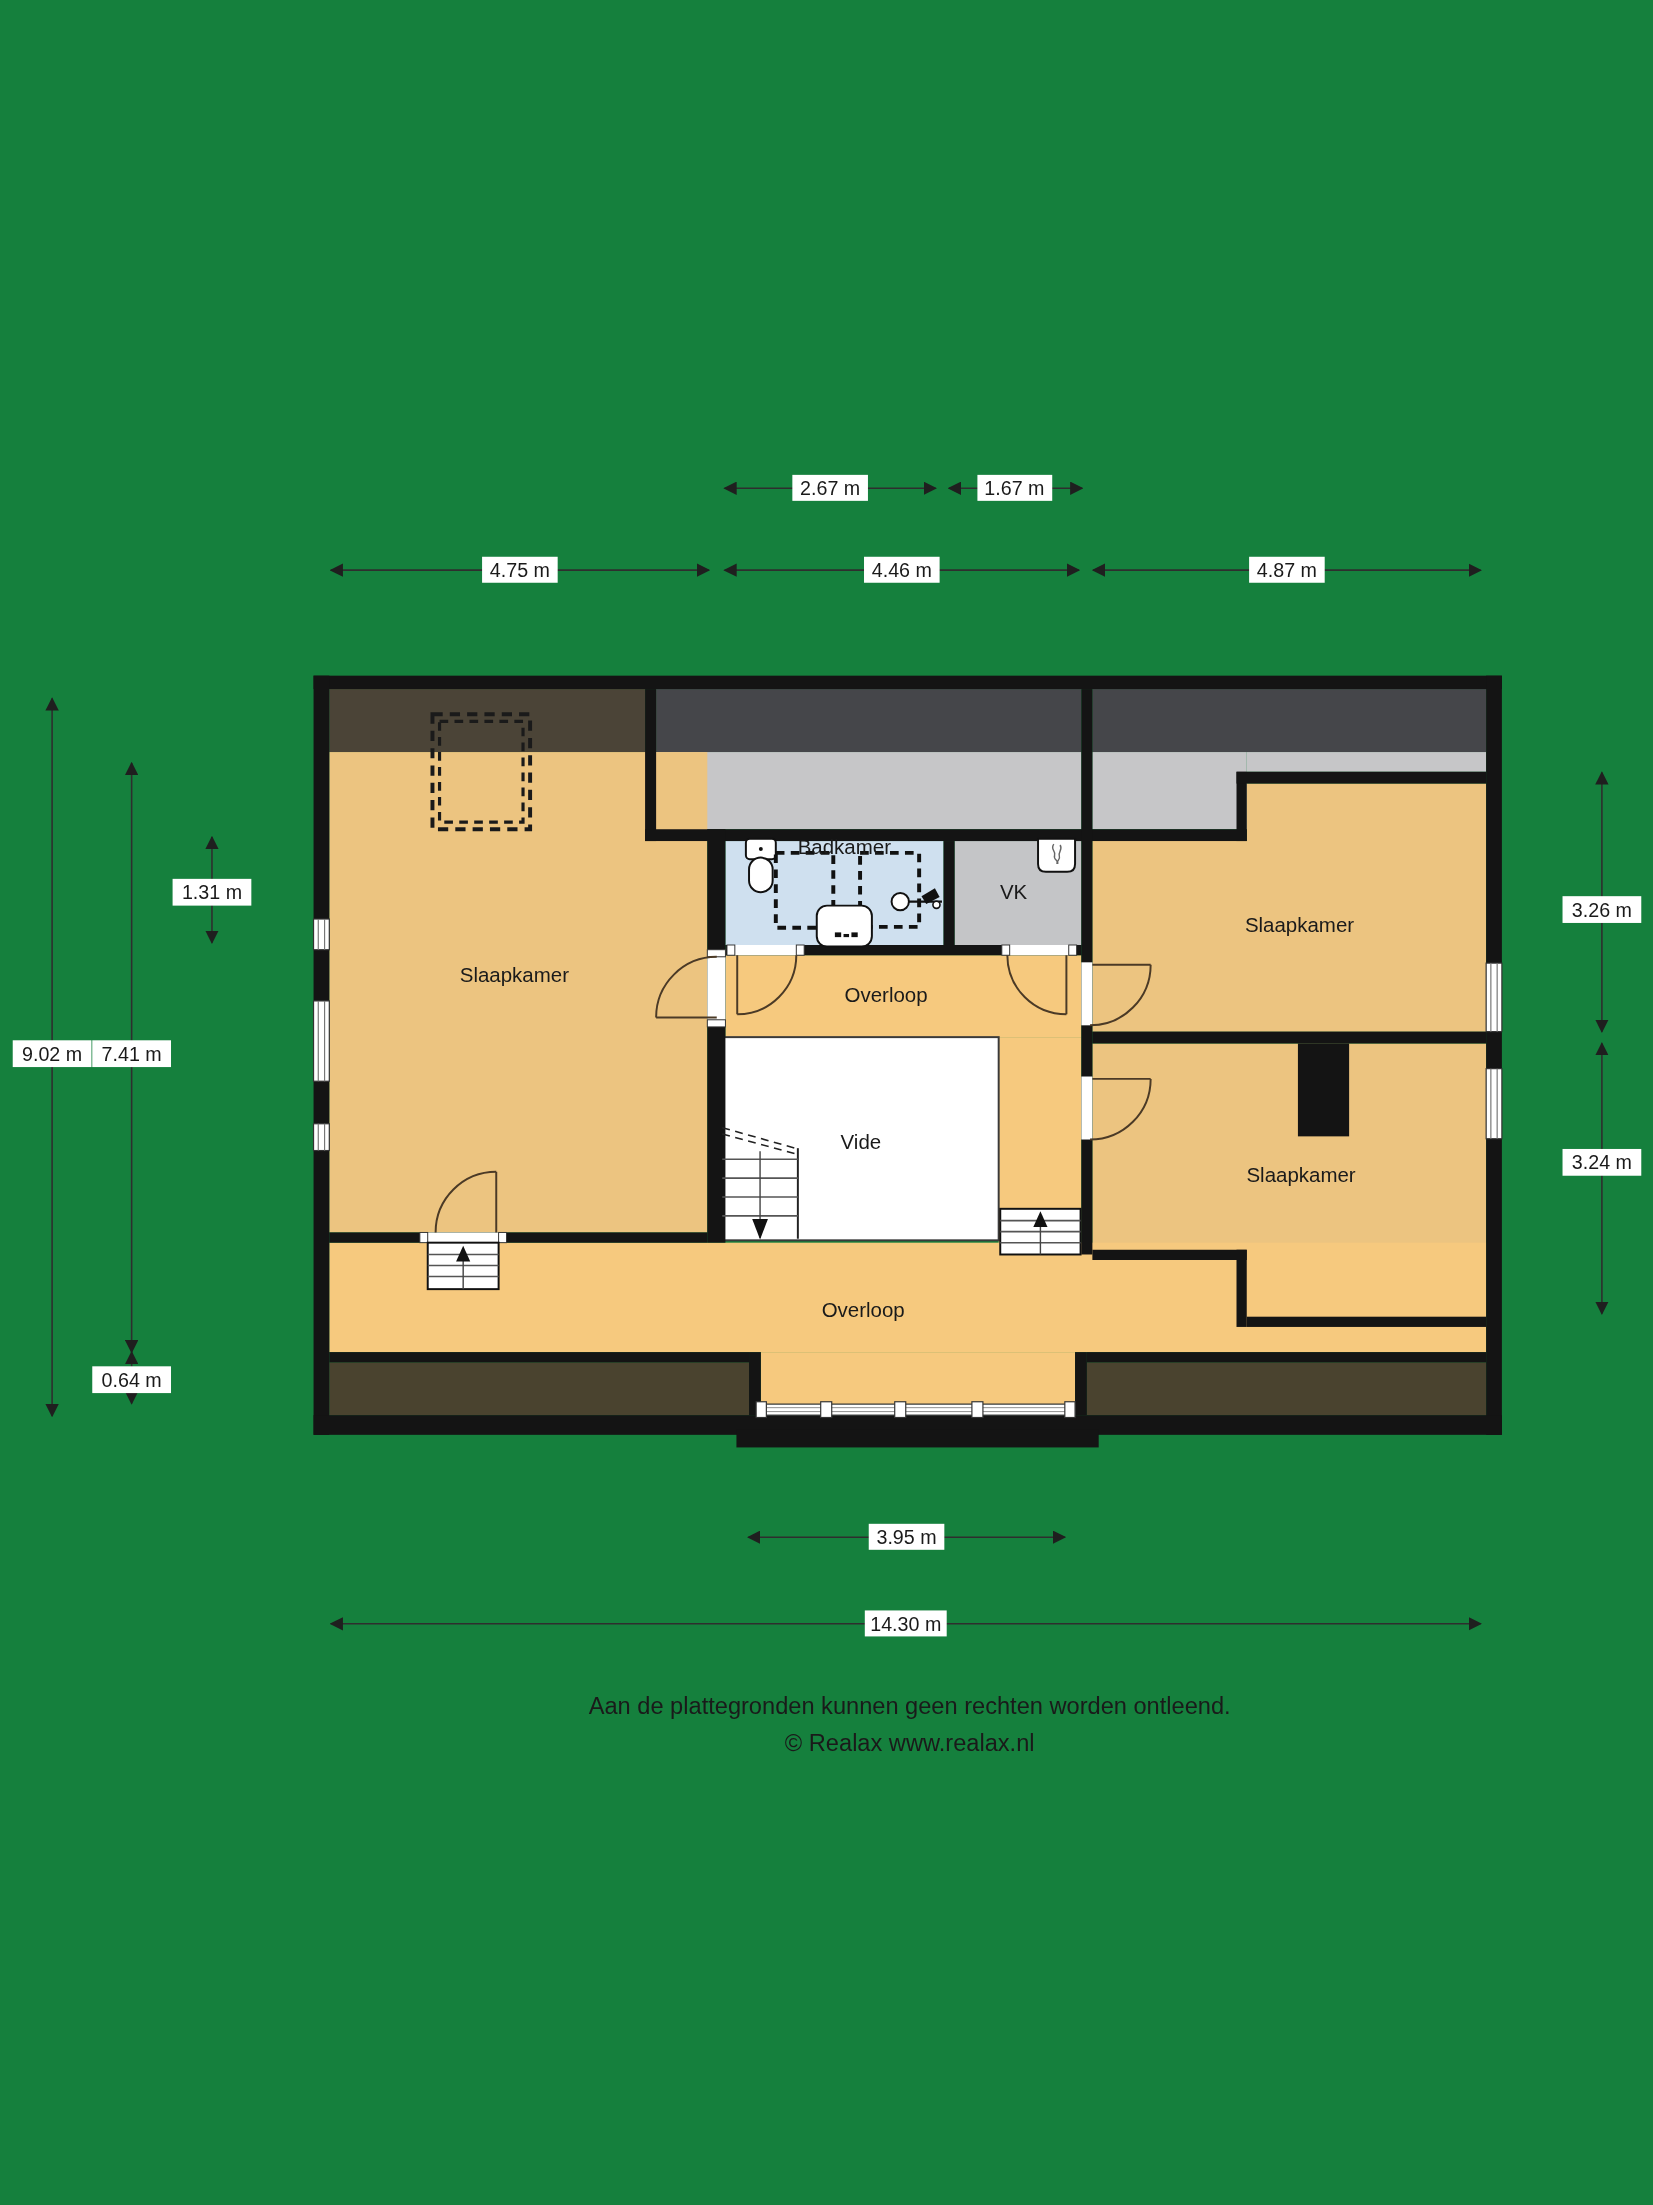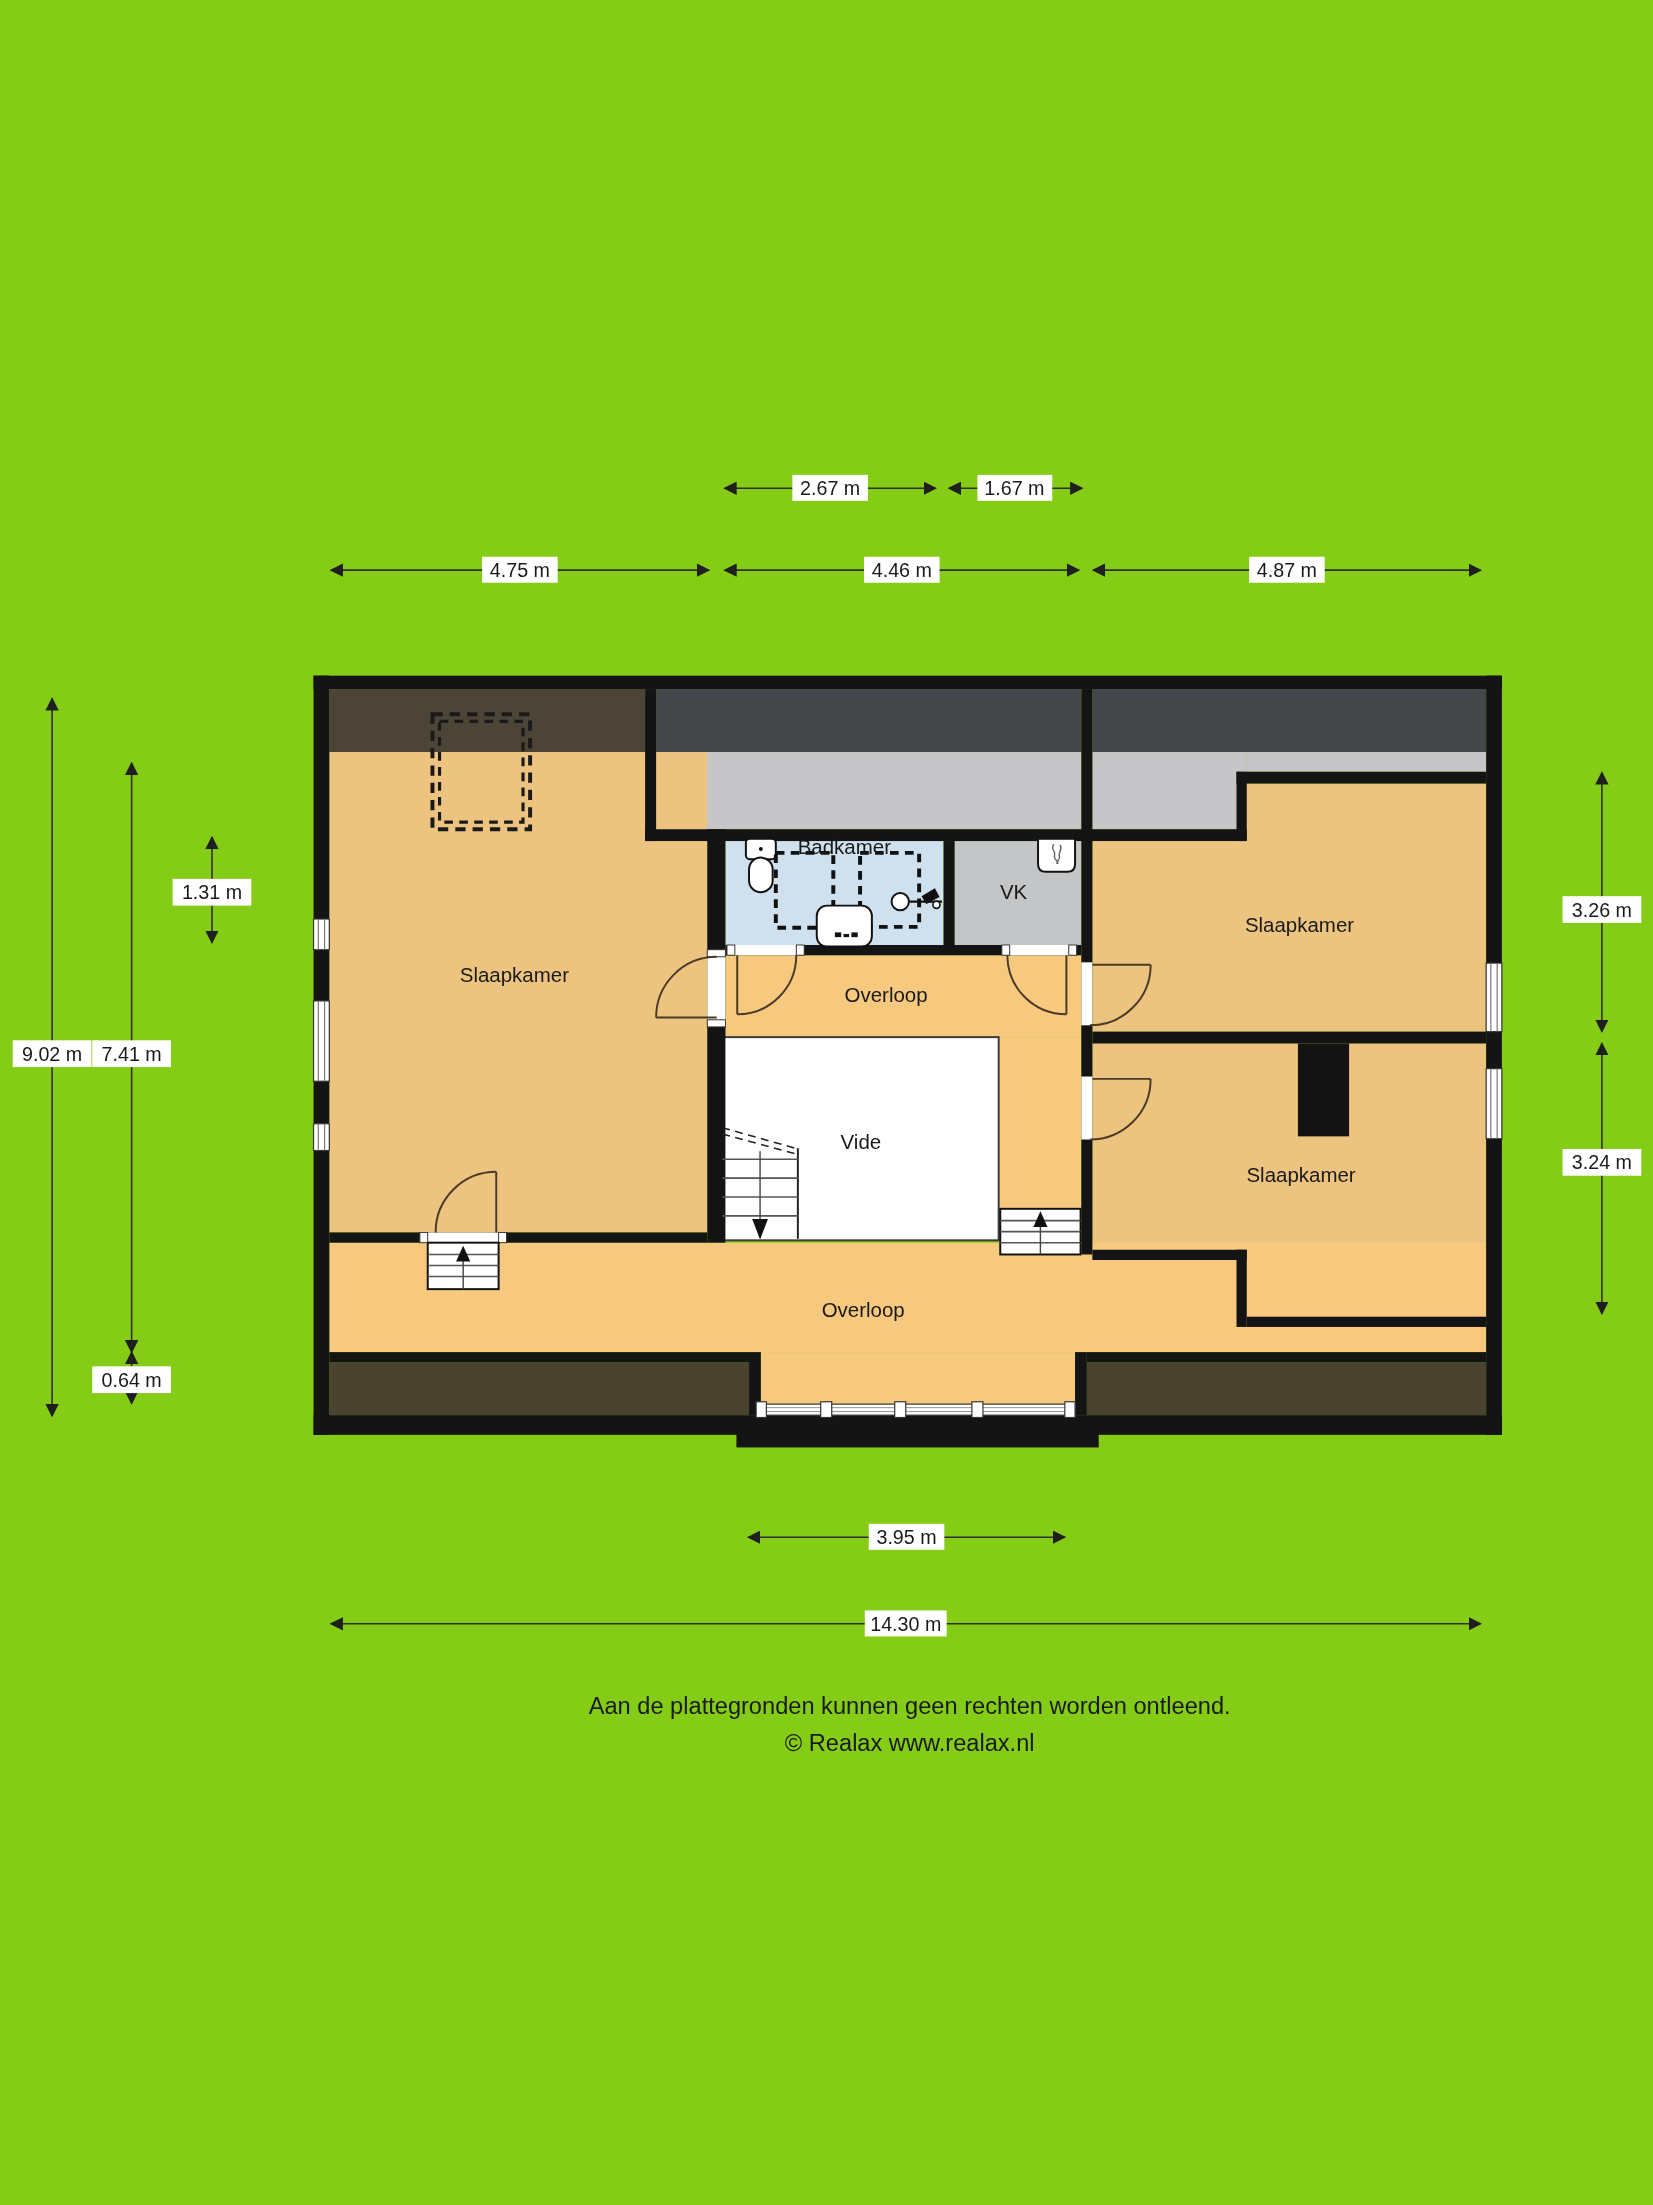--- a/index.html
+++ b/index.html
@@ -1,16 +1,16 @@
 <!DOCTYPE html>
 <html style="font-size:12.6px"><head>
 <meta charset="utf-8">
 <style>
   html,body{margin:0;padding:0;background:#ffffff;}
-  .canvas{position:relative;width:1654px;height:2205px;background:#84cc16;overflow:hidden;
+  .canvas{position:relative;width:1654px;height:2205px;background:#15803d;overflow:hidden;
           font-family:"Liberation Sans", sans-serif;}
   svg{position:absolute;left:0;top:0;}
   text{font-family:"Liberation Sans", sans-serif;fill:#1a1a1a;}
   .room-label{font-size:26px;}
   .dim-label{font-size:25px;}
   .footer-label{font-size:30px;}
   .dimline{stroke:#2e2e2e;stroke-width:2;fill:none;}
   .wall{fill:#141414;}
   .arcline{stroke:#4b3a26;stroke-width:2.5;fill:none;}
   .tread{stroke:#555;stroke-width:2;}

